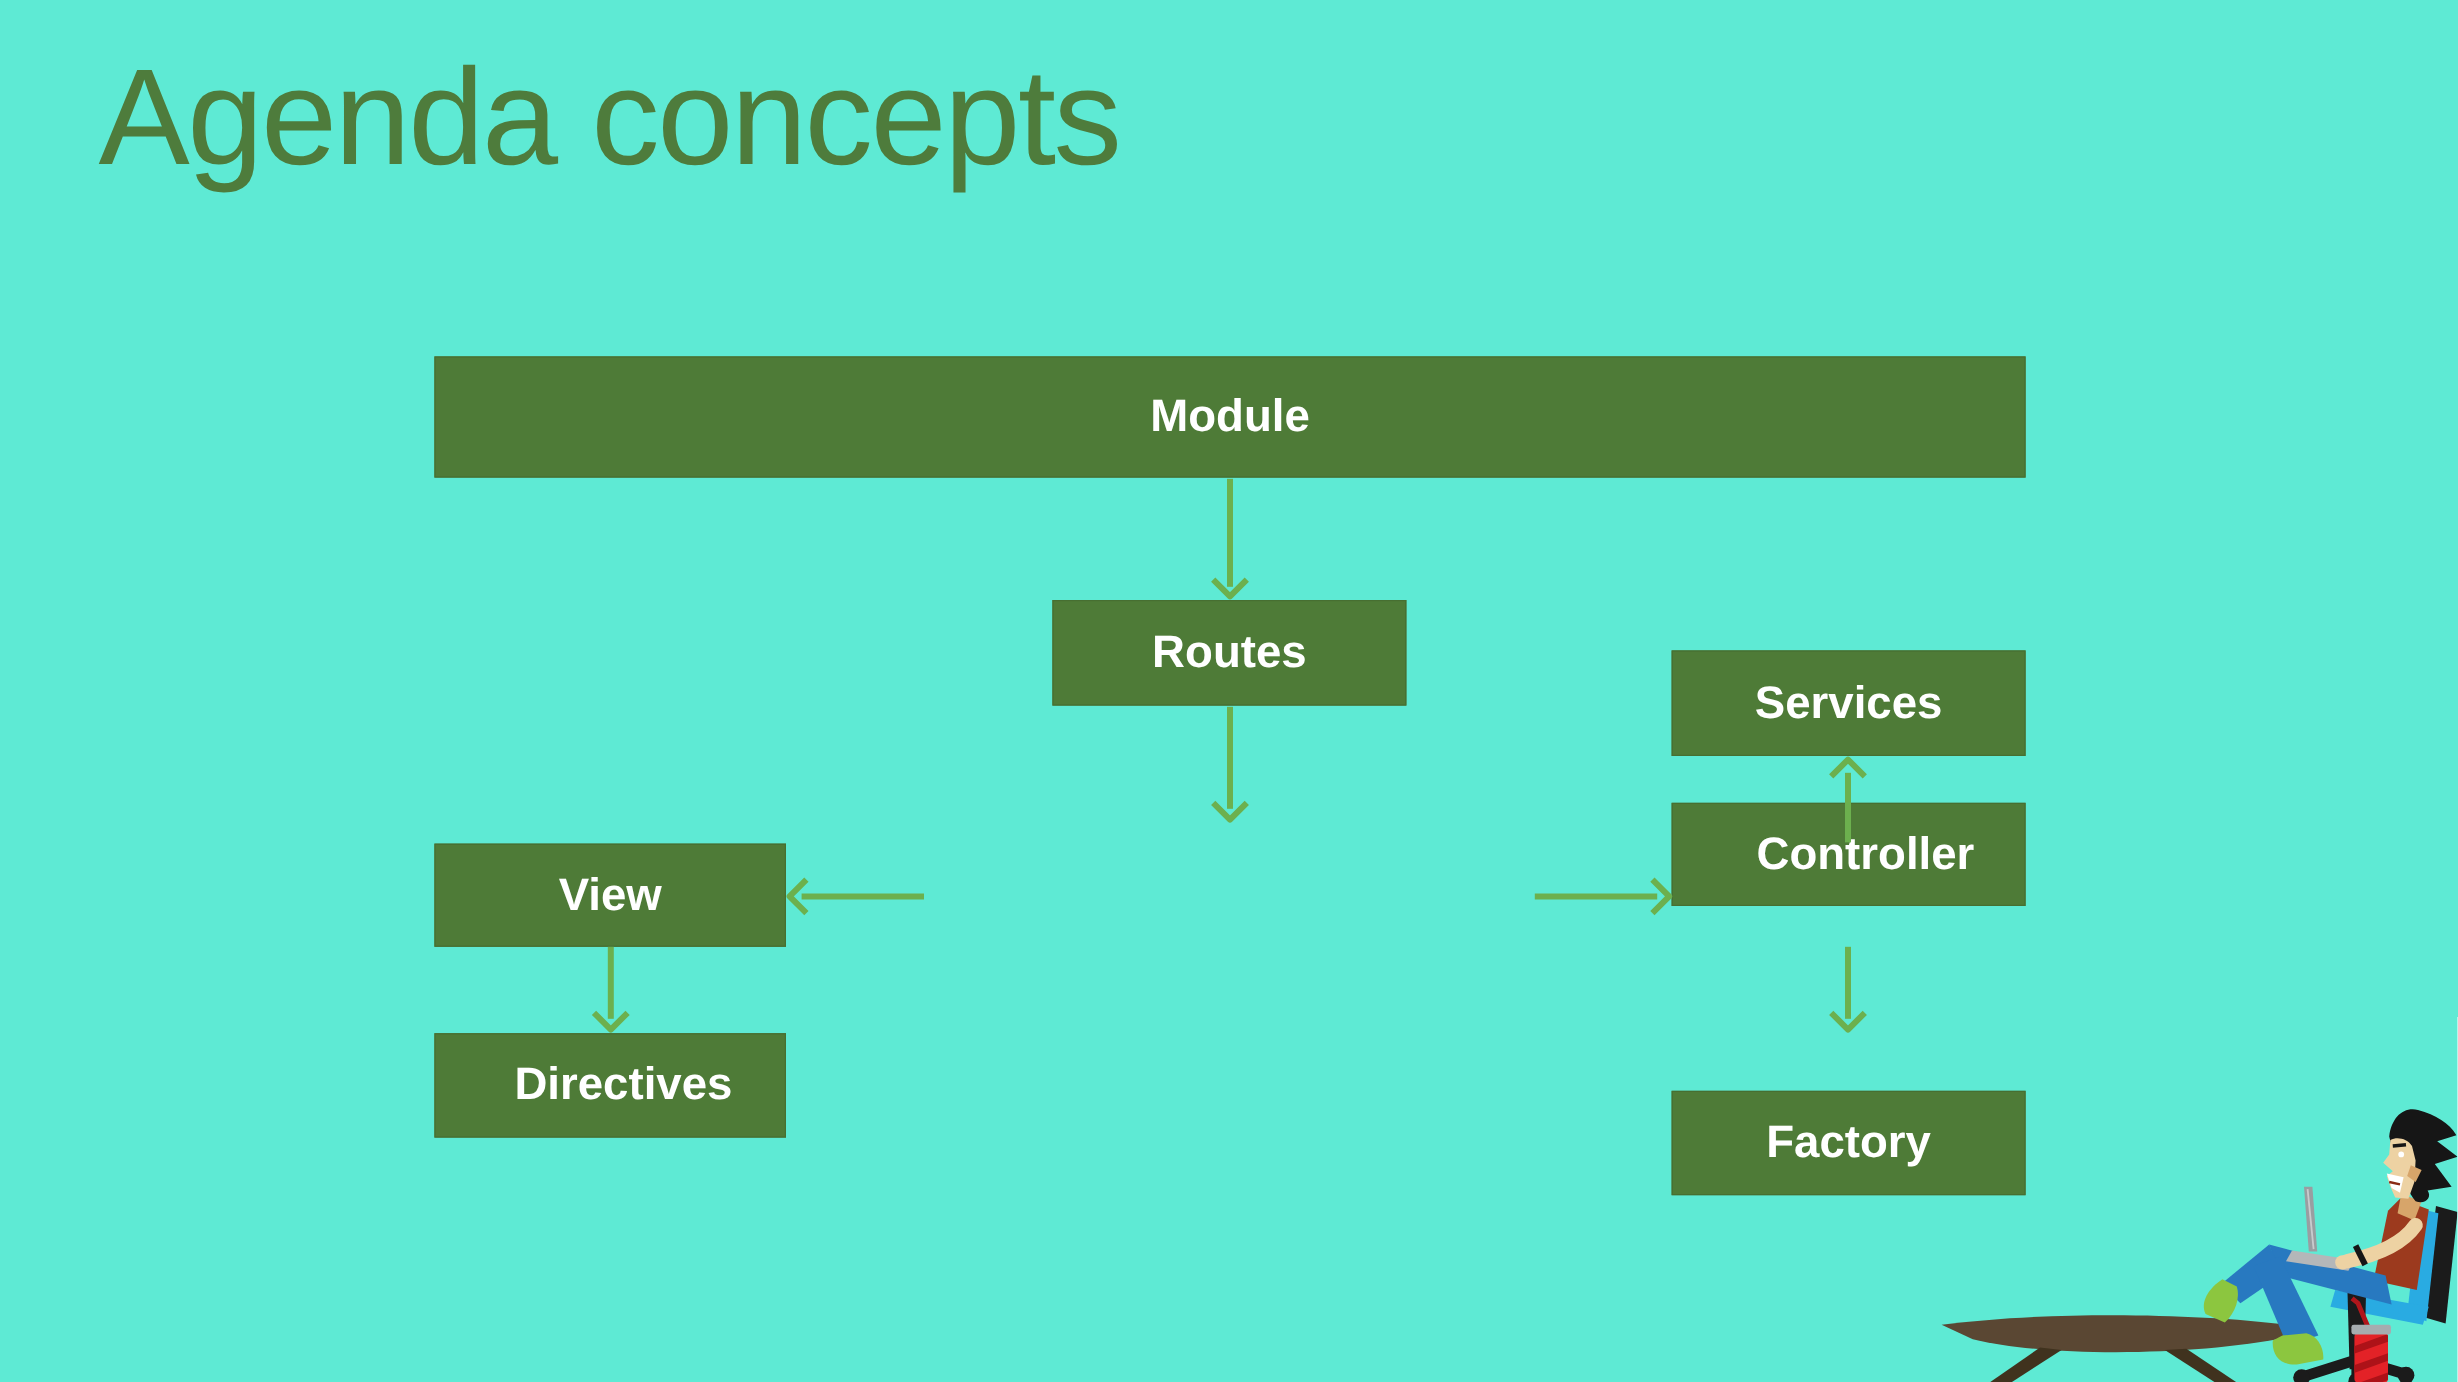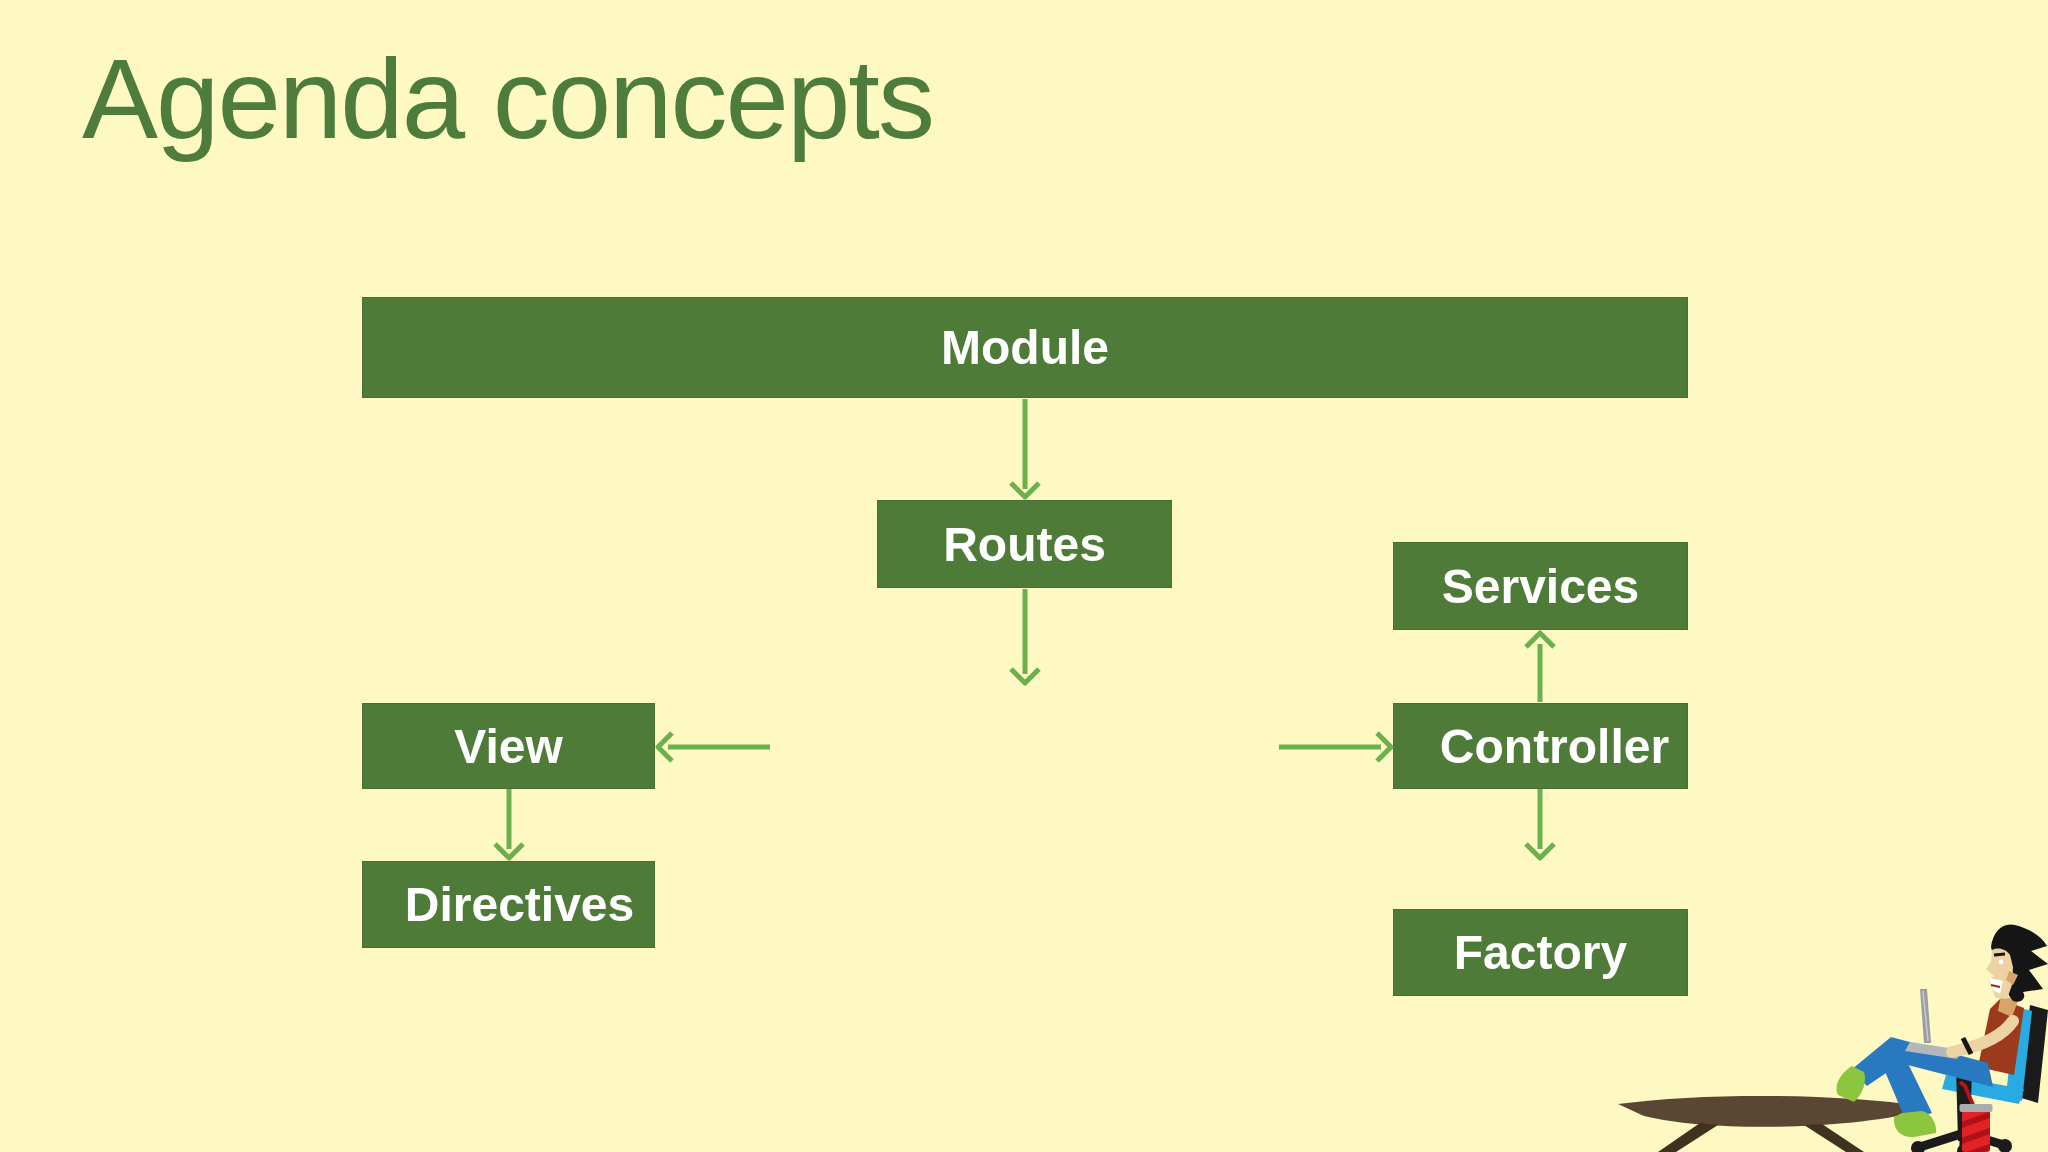--- a/index.html
+++ b/index.html
@@ -1,38 +1,38 @@
 <!DOCTYPE html>
 <html><head>
 <meta charset="utf-8">
 <style>
   html,body{margin:0;padding:0;background:#ffffff;}
   body{width:2048px;height:1152px;font-family:"Liberation Sans",sans-serif;}
-  .stage{position:relative;width:2048px;height:1152px;background:#fef9c3;overflow:hidden;}
+  .stage{position:relative;width:2048px;height:1152px;background:#5eead4;overflow:hidden;}
 
   .slide-title{
     position:absolute;left:82px;top:36px;margin:0;
     font-size:114px;line-height:1.1;font-weight:200;
     letter-spacing:-2px;color:#4E7C3C;white-space:nowrap;
   }
 
   .node{
     position:absolute;display:flex;align-items:center;justify-content:center;
-    background:#4E7B37;color:#ffffff;font-size:48px;font-weight:600;
+    background:#4E7B37;color:#ffffff;font-size:38px;font-weight:600;
     box-sizing:border-box;
   }
   .node.rect{border:1px solid #476f31;}
   .node.ellipse{border-radius:50%;}
 
   #n-module     {left:362px; top:297px; width:1326px; height:101px;}
   #n-routes     {left:877px; top:500px; width:295px;  height:88px;}
   #n-services   {left:1393px;top:542px; width:295px;  height:88px;}
   #n-view       {left:362px; top:703px; width:293px;  height:86px;}
   #n-scope      {left:769px; top:685px; width:510px;  height:122px;}
-  #n-controller {left:1393px;top:703px; width:295px;  height:86px;padding-left:28px;}
+  #n-controller {left:1393px;top:669px; width:295px;  height:86px;padding-left:28px;}
   #n-directives {left:362px; top:861px; width:293px;  height:87px;padding-left:22px;}
   #n-factory    {left:1393px;top:881px; width:295px;  height:87px;margin-top:28px;}
 
   .arrows{position:absolute;left:0;top:0;width:2048px;height:1152px;pointer-events:none;}
   .arrows path{stroke:#6CB04E;stroke-width:5;fill:none;stroke-linejoin:round;}
 
   .cartoon{position:absolute;left:1600px;top:905px;width:448px;height:247px;}
 </style>
 </head>
 <body>

